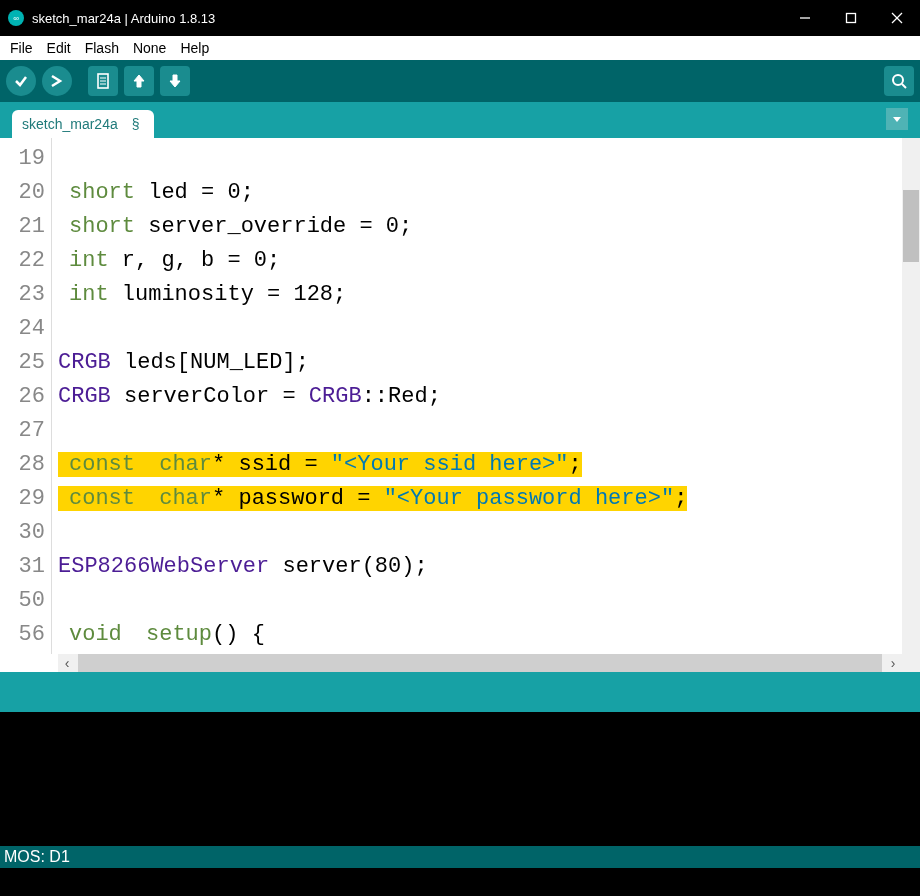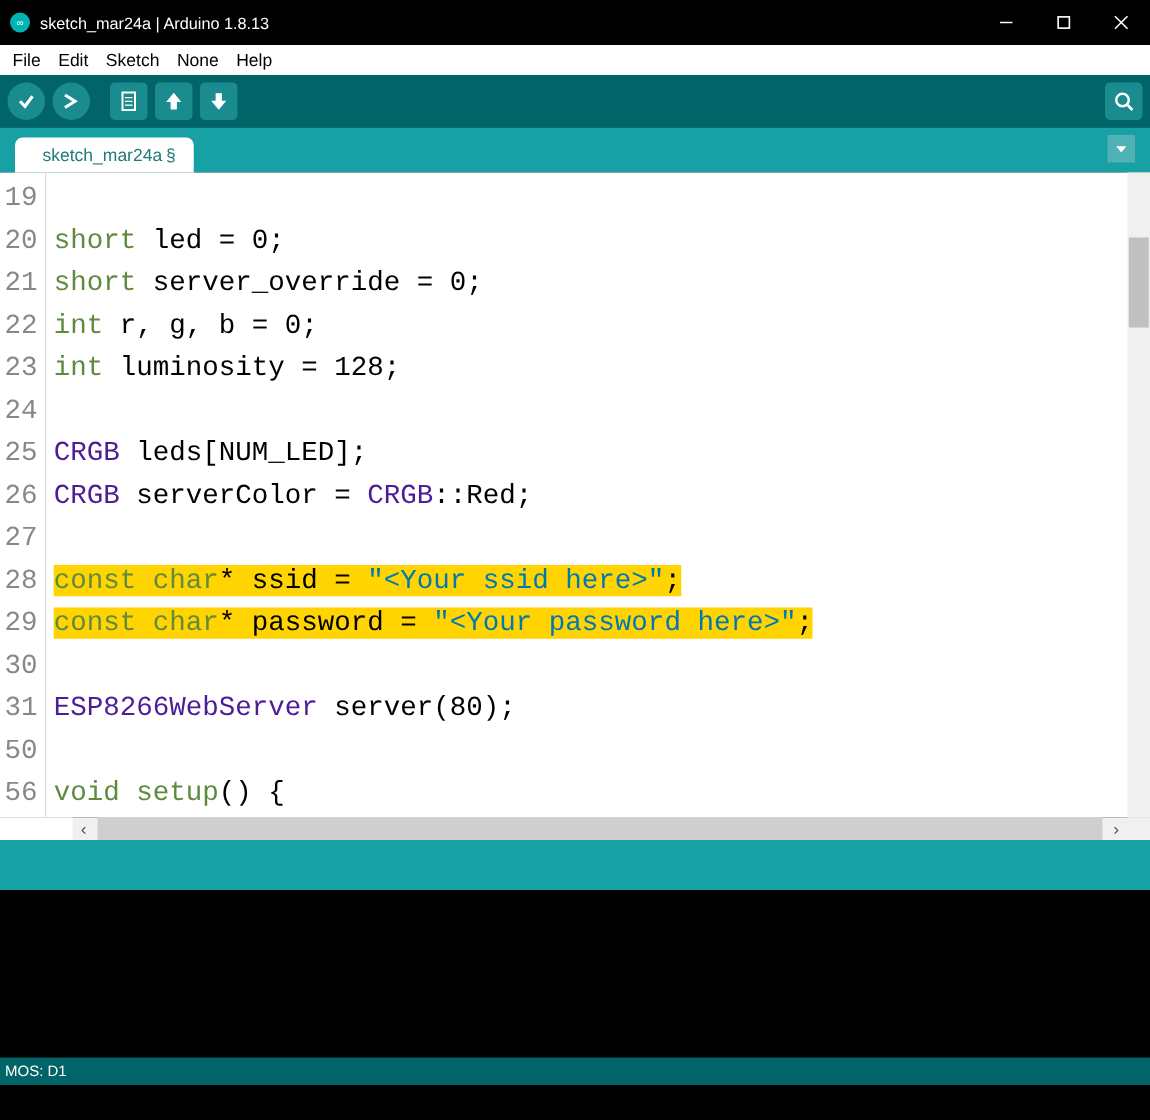--- a/index.html
+++ b/index.html
@@ -75,44 +75,44 @@
     height: 36px;
     display: flex;
     align-items: flex-end;
     padding: 0 12px;
     position: relative;
   }
   .tab {
     background: #fff;
     color: #1f7a7a;
     font-size: 14px;
-    padding: 6px 14px 6px 22px;
+    padding: 6px 14px 6px 10px;
     border-top-left-radius: 6px;
     border-top-right-radius: 6px;
     display: flex;
     align-items: flex-end;
-    gap: 3px;
+    gap: 14px;
   }
   .tab .modified { color: #1f7a7a; }
   .tabs-row .menu-arrow {
     position: absolute;
     right: 12px;
     top: 6px;
     width: 22px; height: 22px;
     background: #4fb3b5;
     display: flex; align-items: center; justify-content: center;
   }
   .editor-wrap {
     background: #fff;
     display: flex;
     height: 516px;
     position: relative;
   }
   .gutter {
-    width: 37px;
+    width: 52px;
     text-align: right;
     padding-right: 6px;
     color: #888;
     font-family: Consolas, "Courier New", monospace;
     font-size: 22px;
     line-height: 34px;
     padding-top: 4px;
     border-right: 1px solid #ddd;
     user-select: none;
   }
@@ -122,21 +122,21 @@
     font-size: 22px;
     line-height: 34px;
     padding-top: 4px;
     padding-left: 6px;
     white-space: pre;
     overflow: hidden;
     color: #000;
   }
   .code .line { height: 34px; }
   .tok-type { color: #4c1d95; }
-  .tok-kw { color: #5e8b3e; }
+  .tok-kw { color: #5e8b3e; margin-left: 11px; }
   .tok-str { color: #0079b3; }
   .hl { background: #ffd400; }
   .vscroll {
     width: 18px;
     background: #f0f0f0;
     position: relative;
   }
   .vscroll .thumb {
     position: absolute;
     left: 1px; right: 1px;
@@ -162,21 +162,21 @@
     height: 40px;
   }
   .console {
     background: #000;
     height: 134px;
   }
   .statusbar {
     background: #006468;
     color: #fff;
     height: 22px;
-    font-size: 12px;
+    font-size: 16px;
     display: flex;
     align-items: center;
     padding: 0 4px;
     white-space: nowrap;
     overflow: hidden;
   }
   .statusbar .left { }
   .statusbar .right { margin-left: auto; }
 </style>
 </head>
@@ -200,21 +200,21 @@
     <svg width="12" height="12" viewBox="0 0 12 12">
         <line x1="1" y1="1" x2="11" y2="11" stroke-width="1.3"></line>
         <line x1="11" y1="1" x2="1" y2="11" stroke-width="1.3"></line>
       </svg>
   </span>
 </div>
 
 <div class="menubar">
   <span class="menu-item">File</span>
   <span class="menu-item">Edit</span>
-  <span class="menu-item">Sketch</span>
+  <span class="menu-item">Flash</span>
   <span class="menu-item">None</span>
   <span class="menu-item">Help</span>
 </div>
 
 <div class="toolbar">
   <span class="tool-btn round">
     <svg width="18" height="18" viewBox="0 0 18 18">
         <polyline points="4,9 8,13 14,5" fill="none" stroke-width="2.5"></polyline>
       </svg>
   </span>

